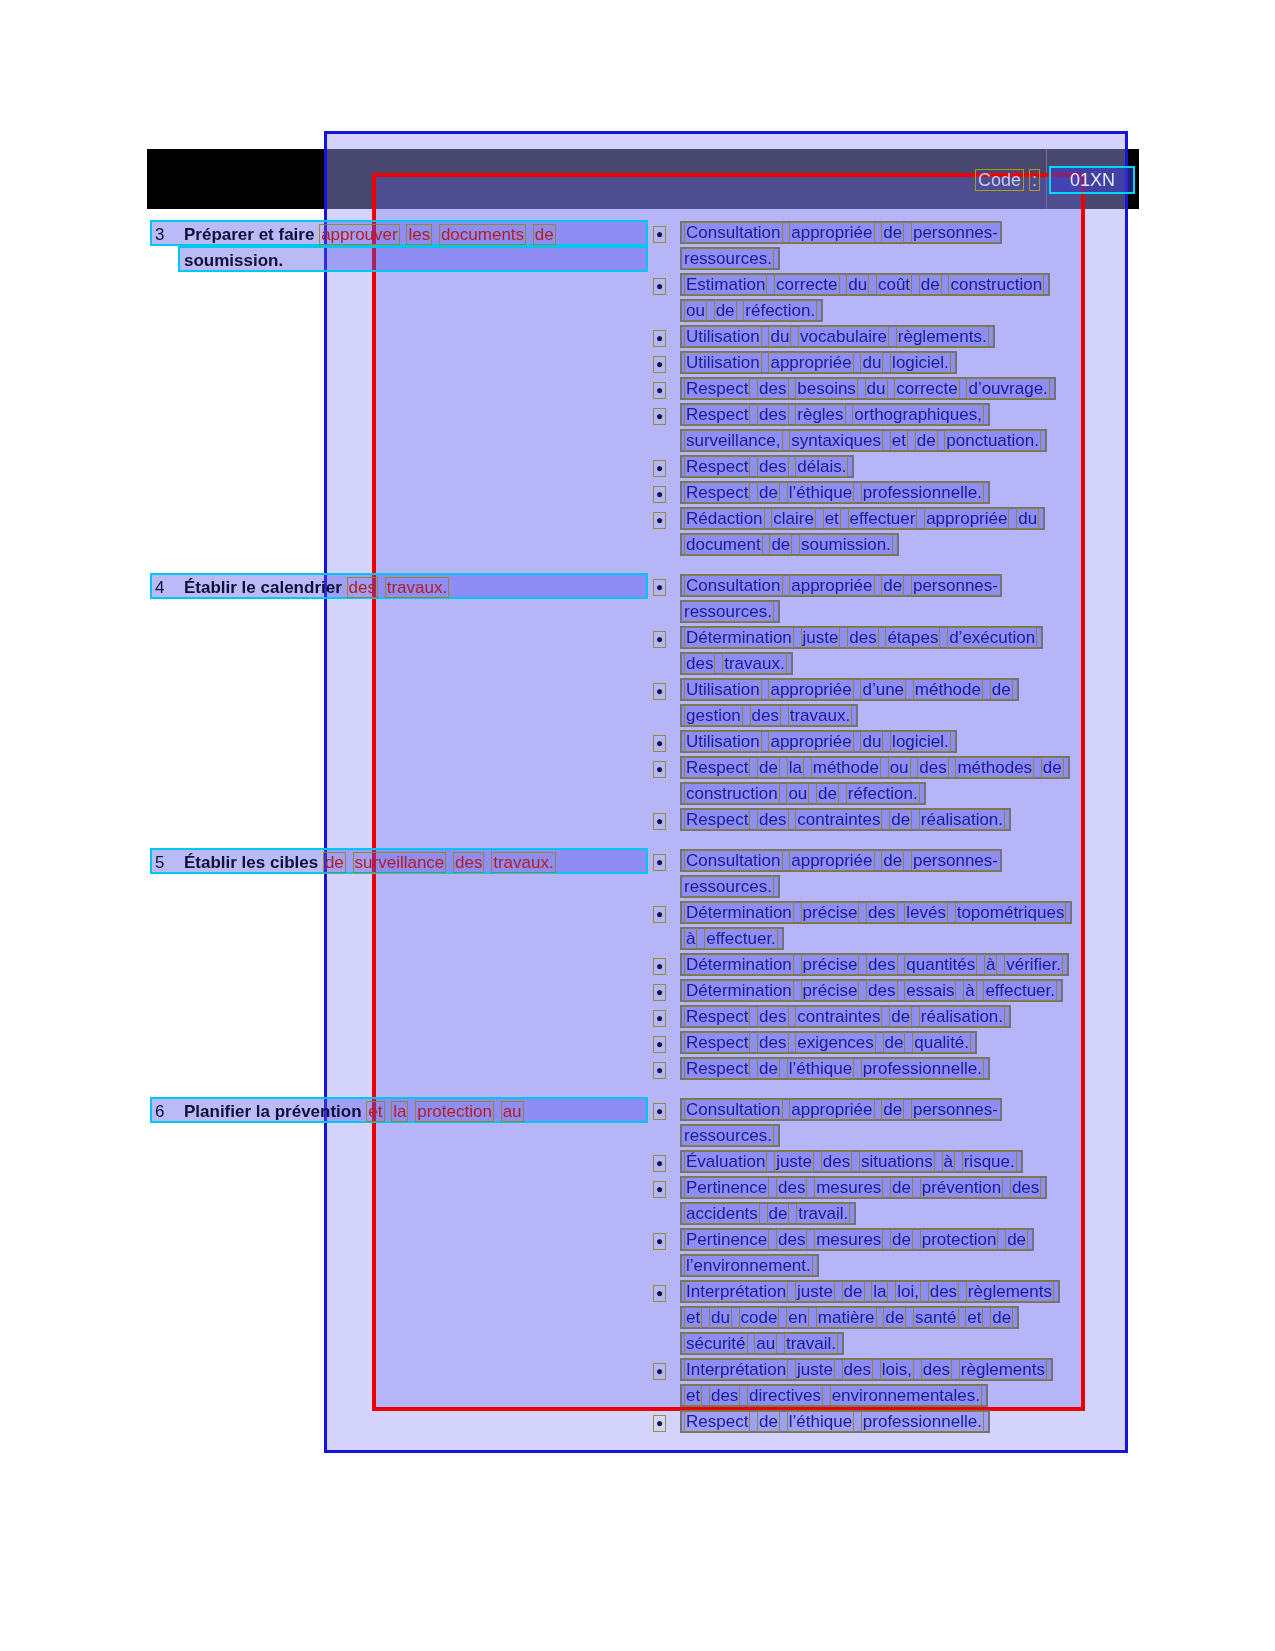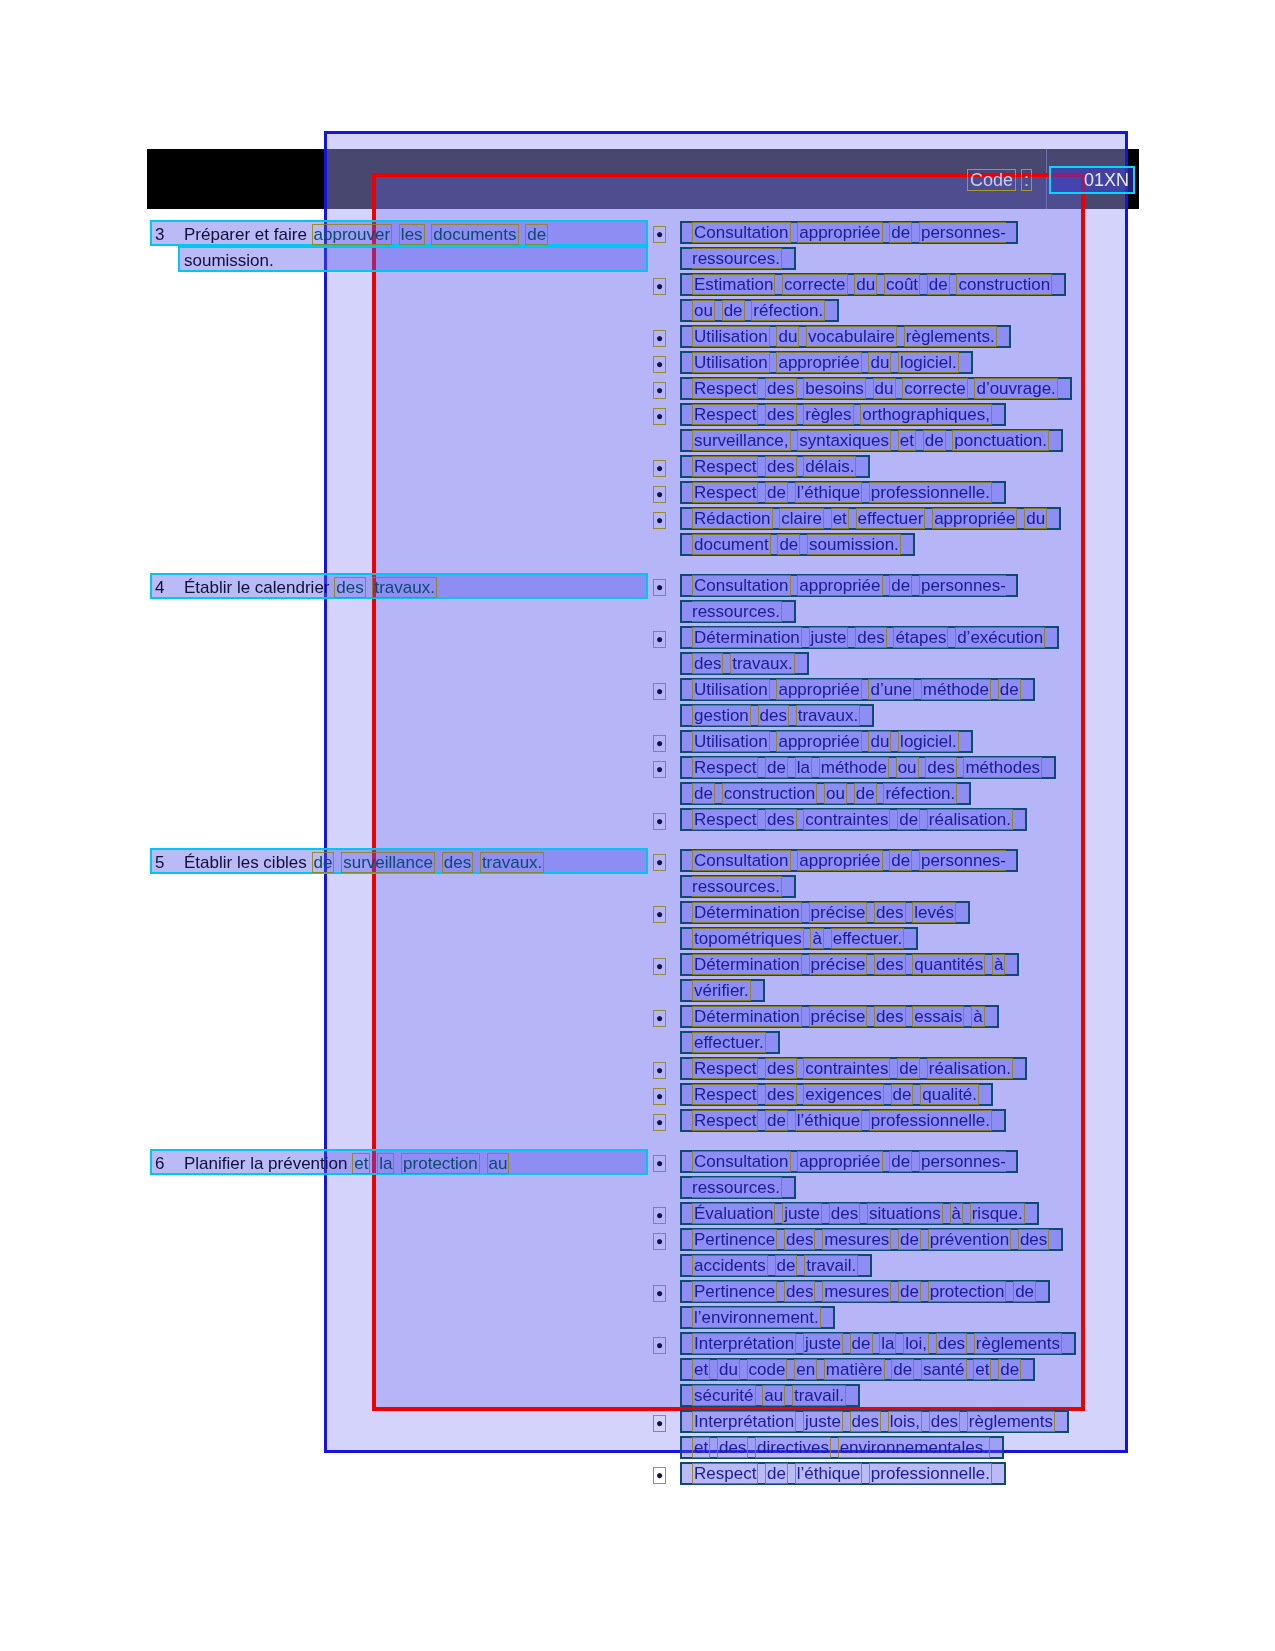--- a/index.html
+++ b/index.html
@@ -18,41 +18,41 @@
   }
   
   #annotation-red-box{
     left:372px;top:173px;width:713px;height:1238px;box-sizing:border-box;
     background:rgba(95,95,235,0.26);border:4px solid #ec0000;z-index:3;
   }
   
   #code-cluster{right:140px;top:166px;z-index:5;color:#c9c9f0;font-size:18px;line-height:24px;white-space:nowrap;}
   .ybox{border:1px solid #a99a20;padding:0 2px;}
   #code-value{display:inline-block;min-width:86px;box-sizing:border-box;text-align:right;
-    border:2px solid #00d8ff;background:rgba(60,60,205,0.55);color:#eaeaff;padding:0 4px;margin-left:12px;}
+    border:2px solid #00d8ff;background:rgba(60,60,205,0.55);color:#eaeaff;padding:0 18px;margin-left:4px;}
   
   #competency-table{left:150px;top:220px;width:922px;z-index:4;font-size:17px;line-height:26px;color:#1c1c96;}
   .row{display:grid;grid-template-columns:500px 422px;margin-bottom:15px;}
   .cell-left{padding-right:2px;}
   .lline{
     position:relative;box-sizing:border-box;height:26px;padding-left:32px;white-space:nowrap;overflow:visible;
     background:rgba(82,82,235,0.40);border:2px solid #00c6f2;
   }
   .lline.cont{margin-left:28px;padding-left:4px;}
   .num{position:absolute;left:3px;top:0;color:#10103a;}
-  .plainseg{color:#10103a;}
-  .boxedseg{color:#0c4a6e;}
+  .plainseg{color:#10103a;font-weight:bold;}
+  .boxedseg{color:#b91c1c;}
   .w{border:1px solid rgba(146,132,12,0.85);padding:0 1px;margin-right:2px;}
   .bullet{display:flex;align-items:flex-start;}
   .dotc{width:30px;box-sizing:border-box;padding-left:3px;flex:none;}
   .dot{display:inline-block;border:1px solid rgba(146,132,12,0.85);color:#10104a;
        font-size:12px;line-height:15px;padding:0 2px;margin-top:4px;}
   .btxt{flex:1;min-width:0;}
   .hl{
-    background:rgba(82,82,235,0.40);border:2px solid #0c4a6e;padding:0 10px;
+    background:rgba(82,82,235,0.40);border:2px solid #737373;padding:0 2px;
     -webkit-box-decoration-break:clone;box-decoration-break:clone;
   }
 </style>
 </head>
 <body>
 
 <div class="abs" id="header-bar">
   <div id="bar-divider"></div>
 </div>
 

